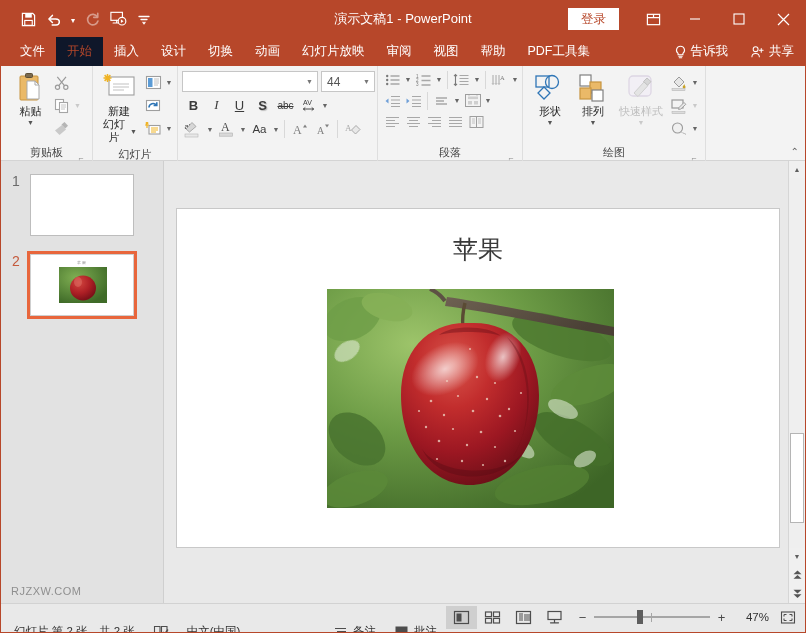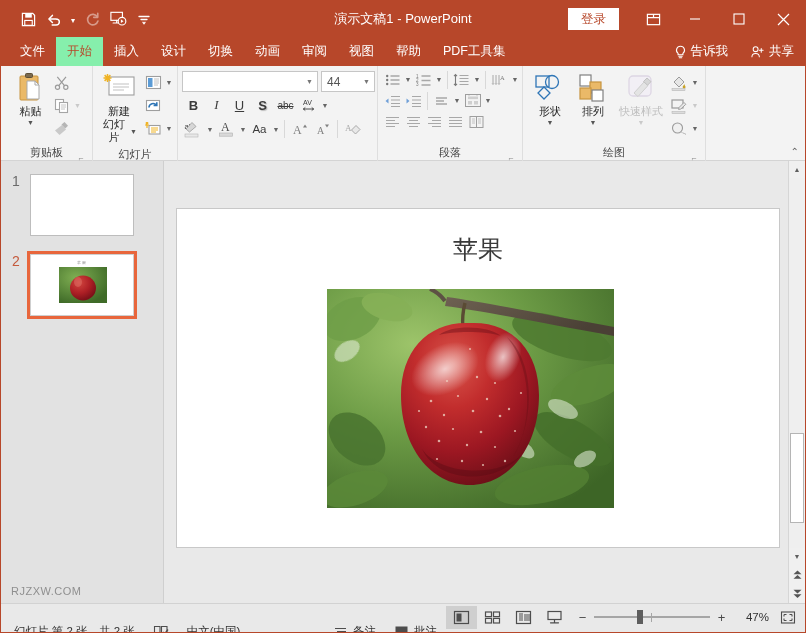--- a/index.html
+++ b/index.html
@@ -21,21 +21,21 @@
   .qat-caret { width:12px; height:26px; display:flex; align-items:flex-end; justify-content:center; padding-bottom:7px; color:#fff; font-size:8px; }
   .title-text { position:absolute; left:0; right:0; text-align:center; color:#fff; font-size:13px; pointer-events:none; }
   .tb-right { margin-left:auto; display:flex; align-items:center; height:36px; }
   .signin { background:#fff; color:#b7472a; font-size:12.5px; padding:3px 13px; margin-right:14px; border:0; line-height:16px; }
   .win-btn { width:44px; height:36px; display:flex; align-items:center; justify-content:center; color:#fff; }
   .ribdisp { width:40px; height:36px; display:flex; align-items:center; justify-content:center; color:#fff; }
 
   
   .tabs { height:29px; background:#b7472a; display:flex; align-items:stretch; padding-left:8px; }
   .tab { color:#fff; font-size:12.5px; display:flex; align-items:center; padding:0 11px; white-space:nowrap; }
-  .tab.active { background:#86efac; color:#b7472a;text-align:center; }
+  .tab.active { background:#0f172a; color:#b7472a;text-align:center; }
   .tab-right { margin-left:auto; display:flex; }
   .tab .gi { margin-right:4px; display:inline-flex; }
 
   
   .ribbon { height:95px; background:#f3f3f3; border-bottom:1px solid #d4d4d4; display:flex; position:relative; }
   .group { position:relative; height:95px; display:flex; flex-direction:column; align-items:center;
            border-right:1px solid #dedede; padding:3px 4px 0 4px; }
   .grp-body { flex:1; display:flex; align-items:flex-start; }
   .grp-label { font-size:11px; color:#444; height:17px; line-height:17px; width:100%; text-align:center; position:relative;font-family:Liberation Serif, serif; }
   .dialog-launcher { position:absolute; right:2px; bottom:1px; width:10px; height:10px; color:#888; font-size:9px; }
@@ -189,20 +189,21 @@
     </div>
   </div>
 
   <div class="tabs">
     <div class="tab">文件</div>
     <div class="tab active">开始</div>
     <div class="tab">插入</div>
     <div class="tab">设计</div>
     <div class="tab">切换</div>
     <div class="tab">动画</div>
+    <div class="tab">幻灯片放映</div>
     <div class="tab">审阅</div>
     <div class="tab">视图</div>
     <div class="tab">帮助</div>
     <div class="tab">PDF工具集</div>
     <div class="tab-right">
       <div class="tab">
         <span class="gi">
           <svg width="13" height="14" viewBox="0 0 13 14">
               <path d="M6.5 1.2a4 4 0 0 0-2.4 7.2v1.4h4.8V8.4A4 4 0 0 0 6.5 1.2z" fill="none" stroke="#fff" stroke-width="1.1"></path>
               <path d="M4.8 11.3h3.4M5.3 12.8h2.4" stroke="#fff" stroke-width="1.1" stroke-linecap="round"></path>

